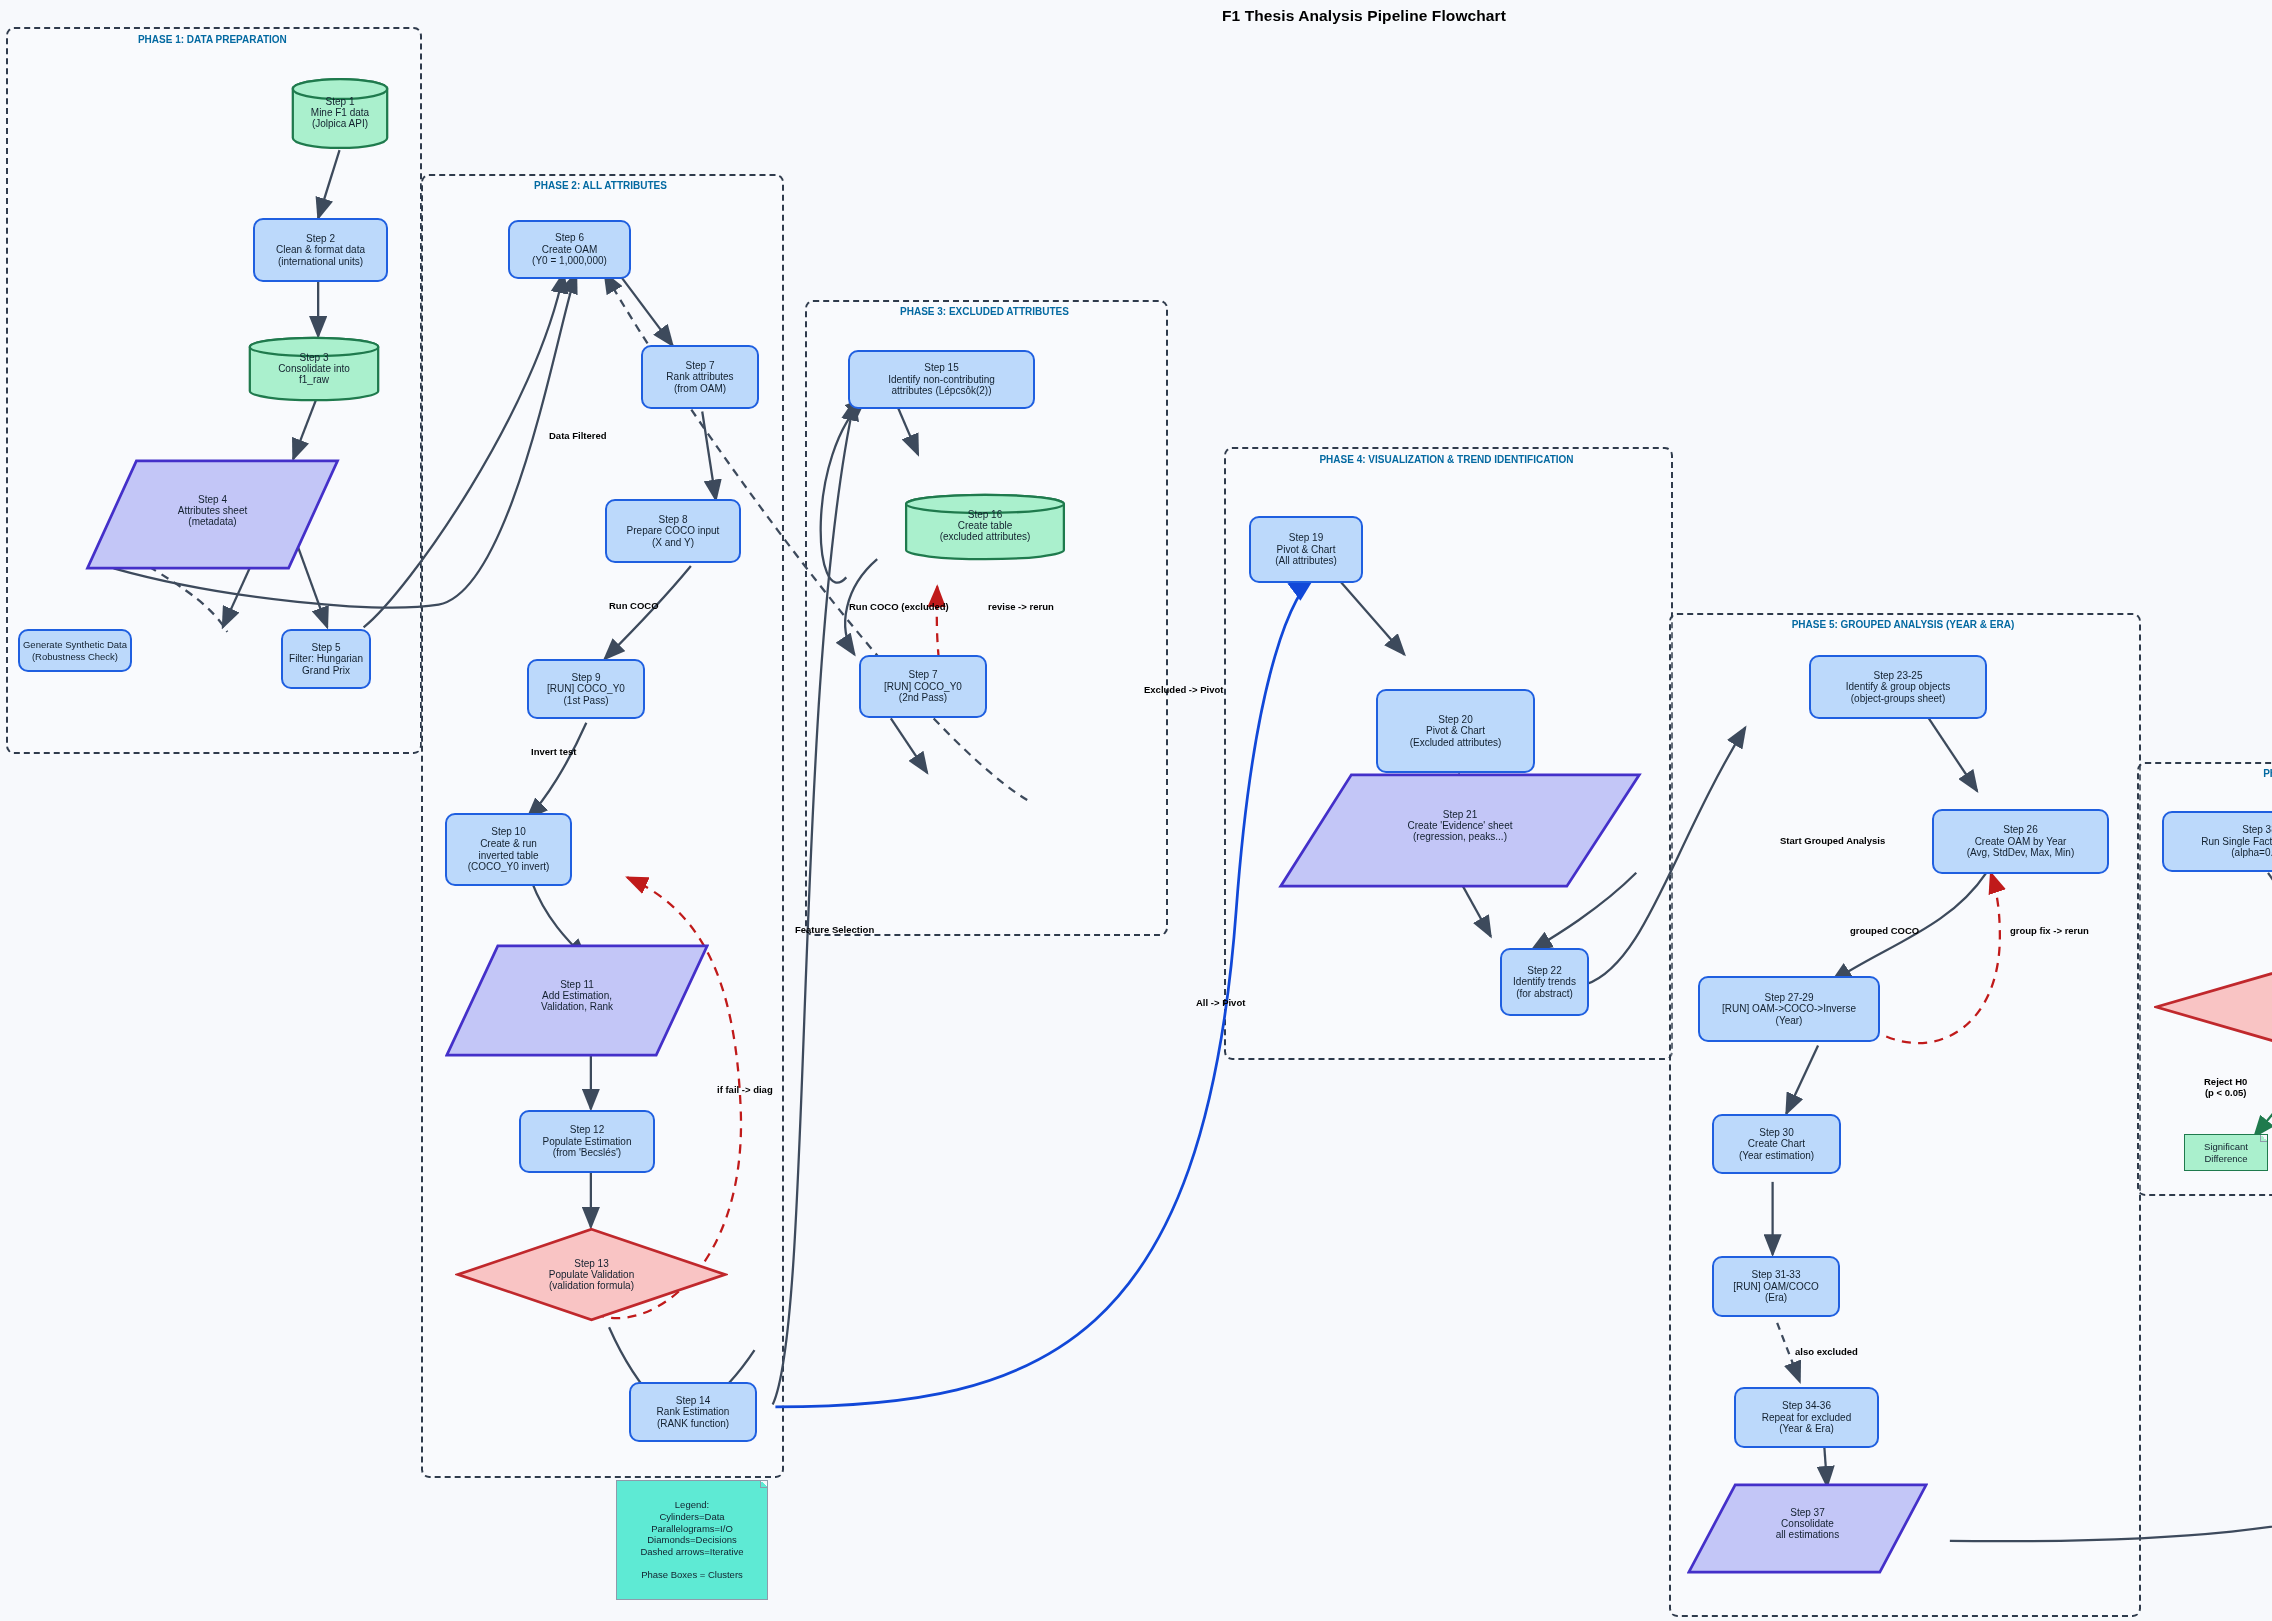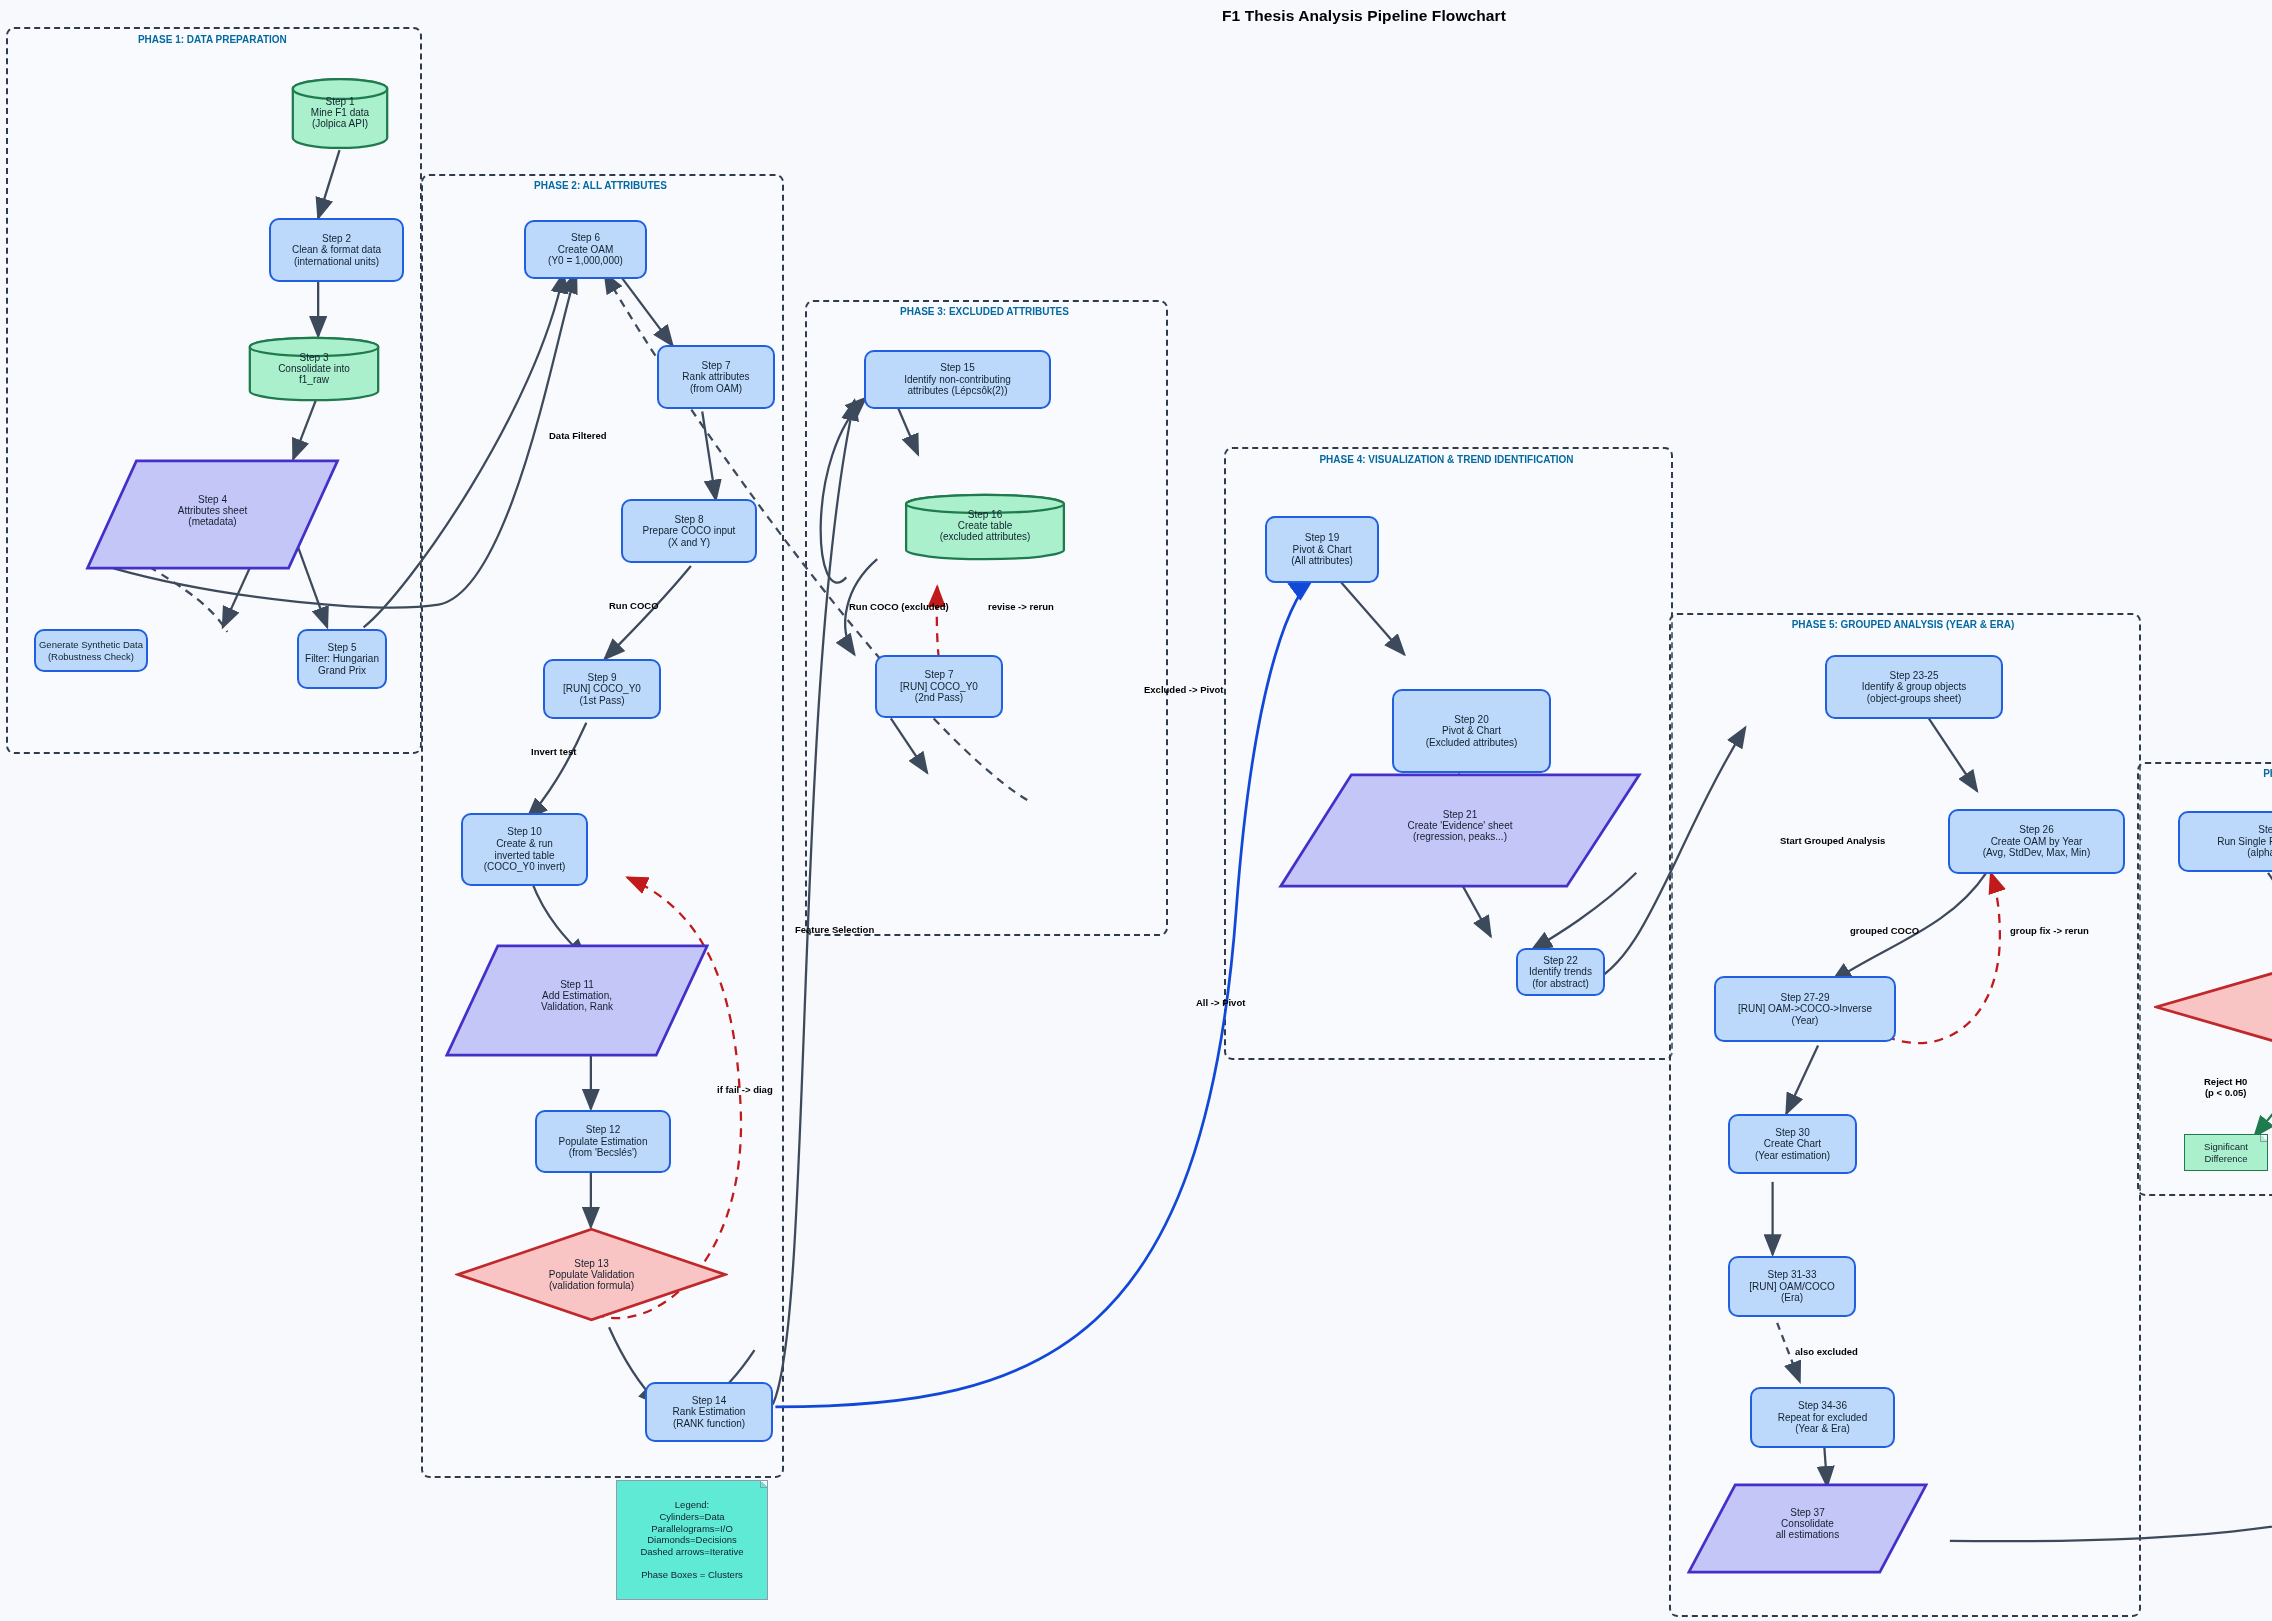--- a/index.html
+++ b/index.html
@@ -17,21 +17,21 @@
     position:absolute;border:2.7px dashed #2f3b4c;border-radius:8.2px;
     background:rgba(255,255,255,0.25);
   }
   .cluster-title{
     position:absolute;font-size:10px;font-weight:bold;color:#0369a1;
     white-space:nowrap;text-align:center;
   }
 
   
   .node{position:absolute;box-sizing:border-box;display:flex;align-items:center;
-        justify-content:center;text-align:center;line-height:1.16;color:#12202e;margin-left:16px;}
+        justify-content:center;text-align:center;line-height:1.16;color:#12202e;}
   .node .txt{white-space:pre-line;padding:0.9px 2.7px;}
 
   .proc{background:#bcd9fb;border:2.3px solid #1f5fe0;border-radius:10px;}
   .dec-wrap{position:absolute;}
   .dec-wrap .label{position:absolute;inset:0;display:flex;align-items:center;
         justify-content:center;text-align:center;color:#12202e;white-space:pre-line;}
   .db{position:absolute;}
   .db .cyl-label{position:absolute;left:0;right:0;text-align:center;color:#12202e;white-space:pre-line;}
 
   .note{
@@ -312,21 +312,21 @@
 
   <div class="db" style="left:1278px;top:773px;width:364px;height:115px;">
     <svg width="364" height="115" viewBox="0 0 800 254">
         <polygon points="160,4 796,4 636,250 4,250" fill="#c3c6f7" stroke="#4430c9" stroke-width="6"></polygon>
       </svg>
     <div class="cyl-label" style="top:36px;font-size:10px;">Step 21
 Create 'Evidence' sheet
 (regression, peaks...)</div>
   </div>
 
-  <div class="node proc" style="left:1500px;top:948px;width:89px;height:48px;">
+  <div class="node proc" style="left:1500px;top:948px;width:89px;height:68px;">
     <div class="txt" style="font-size:10px;">Step 22
 Identify trends
 (for abstract)</div>
   </div>
 
   <div class="node proc" style="left:1809px;top:655px;width:178px;height:64px;">
     <div class="txt" style="font-size:10px;">Step 23-25
 Identify &amp; group objects
 (object-groups sheet)</div>
   </div>

